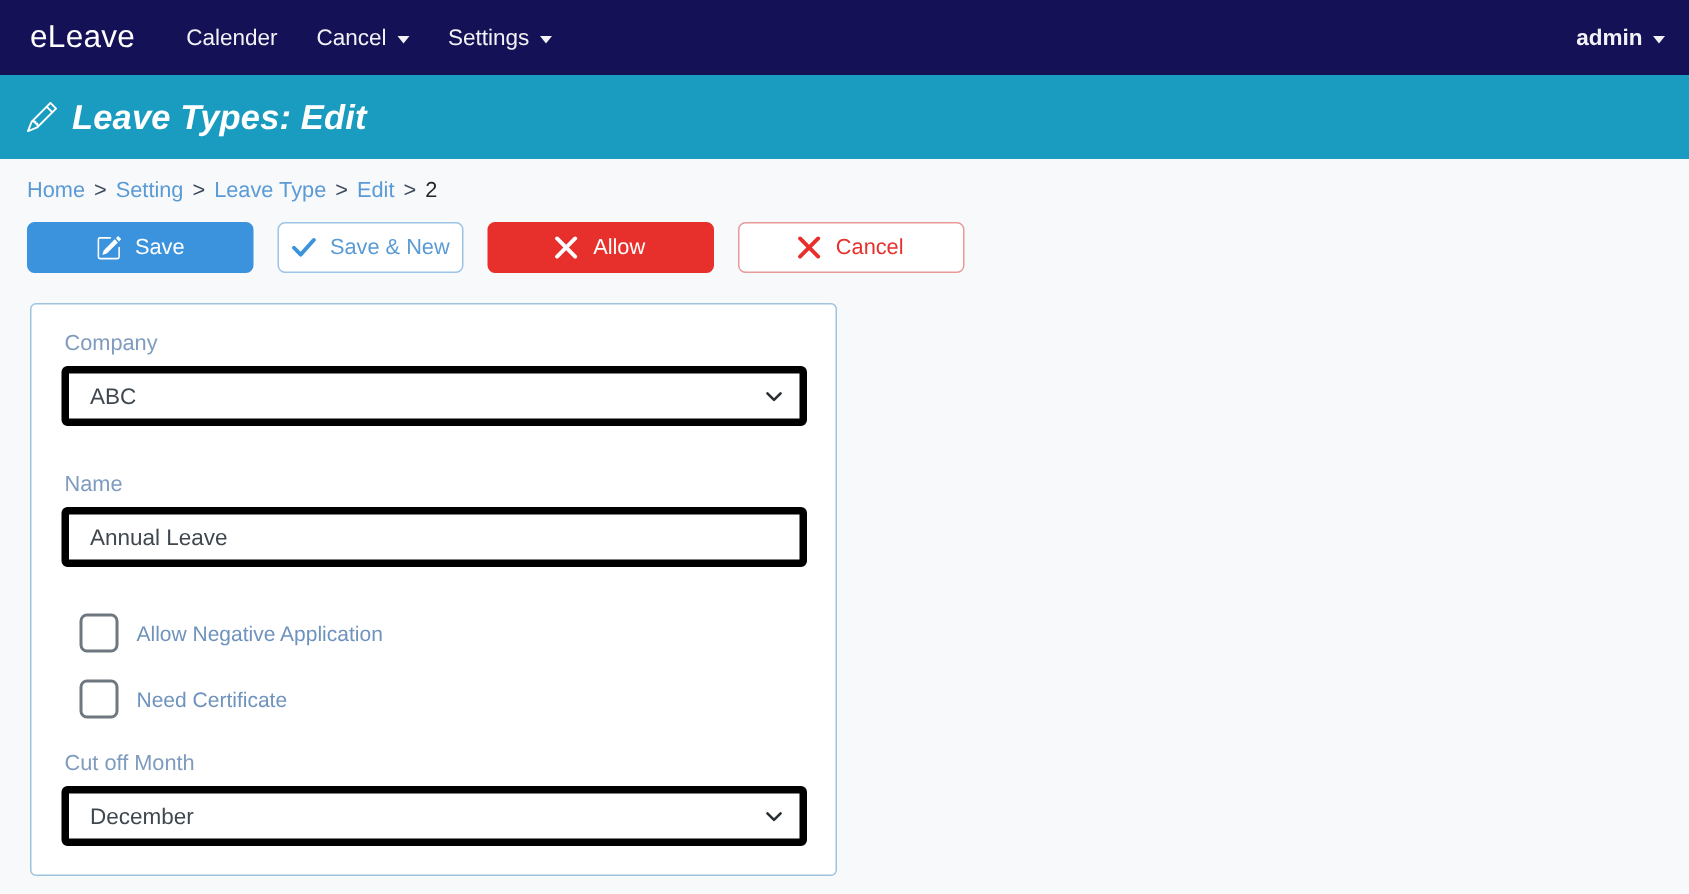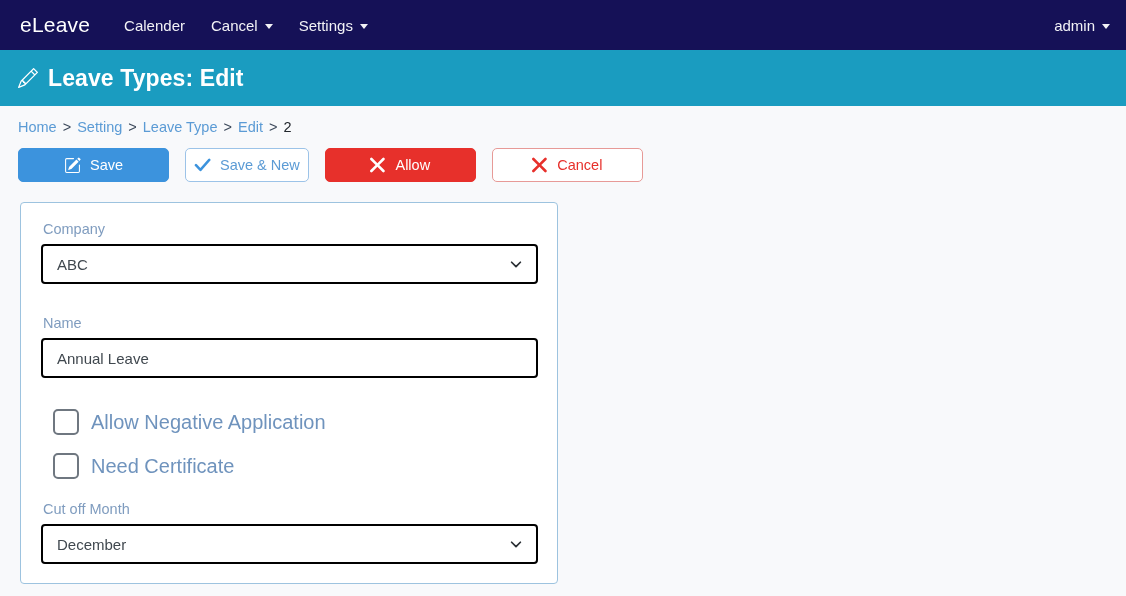--- a/index.html
+++ b/index.html
@@ -46,29 +46,31 @@
     border-right: 4.5px solid transparent;
     border-top: 5px solid #f2f2f6;
     display: inline-block;
     margin-top: 2px;
   }
   .nav-right {
     position: absolute;
     right: 16px;
     display: flex;
     align-items: flex-end;
+    font-weight: bold;
   }
 
   
   .page-header {
     height: 56px;
     background: #1a9cc0;
     display: flex;
     align-items: center;
     padding: 0 18px;
+    font-style: italic;
   }
   .page-header h1 {
     margin: 0;
     color: #ffffff;
     font-size: 23px;
     font-weight: 600;
     display: flex;
     align-items: center;
     gap: 10px;
     letter-spacing: .1px;
@@ -152,21 +154,21 @@
   .form-group { margin-bottom: 9px; }
   .form-label {
     display: block;
     color: #7f9cbf;
     font-size: 14.5px;
     margin: 0 0 7px 2px;
   }
   .form-control {
     width: 497px;
     height: 40px;
-    border: 2px solid #000000;
+    border: 5px solid #000000;
     border-radius: 4px;
     background: #ffffff;
     color: #40484f;
     font-size: 15px;
     font-family: "Liberation Sans", sans-serif;
     padding: 0 14px;
     outline: none;
   }
   .select-wrap { position: relative; width: 497px; }
   .select-wrap .chev {
@@ -197,21 +199,21 @@
     width: 26px;
     height: 26px;
     min-width: 26px;
     border: 2px solid #6f7780;
     border-radius: 5px;
     background: #ffffff;
     cursor: pointer;
   }
   .check-label {
     color: #6f93bd;
-    font-size: 20px;
+    font-size: 14px;
     cursor: pointer;
   }
 </style>
 </head>
 <body>
 
 <div class="navbar">
   <a class="brand" href="#">eLeave</a>
 
   <div class="nav-items">

